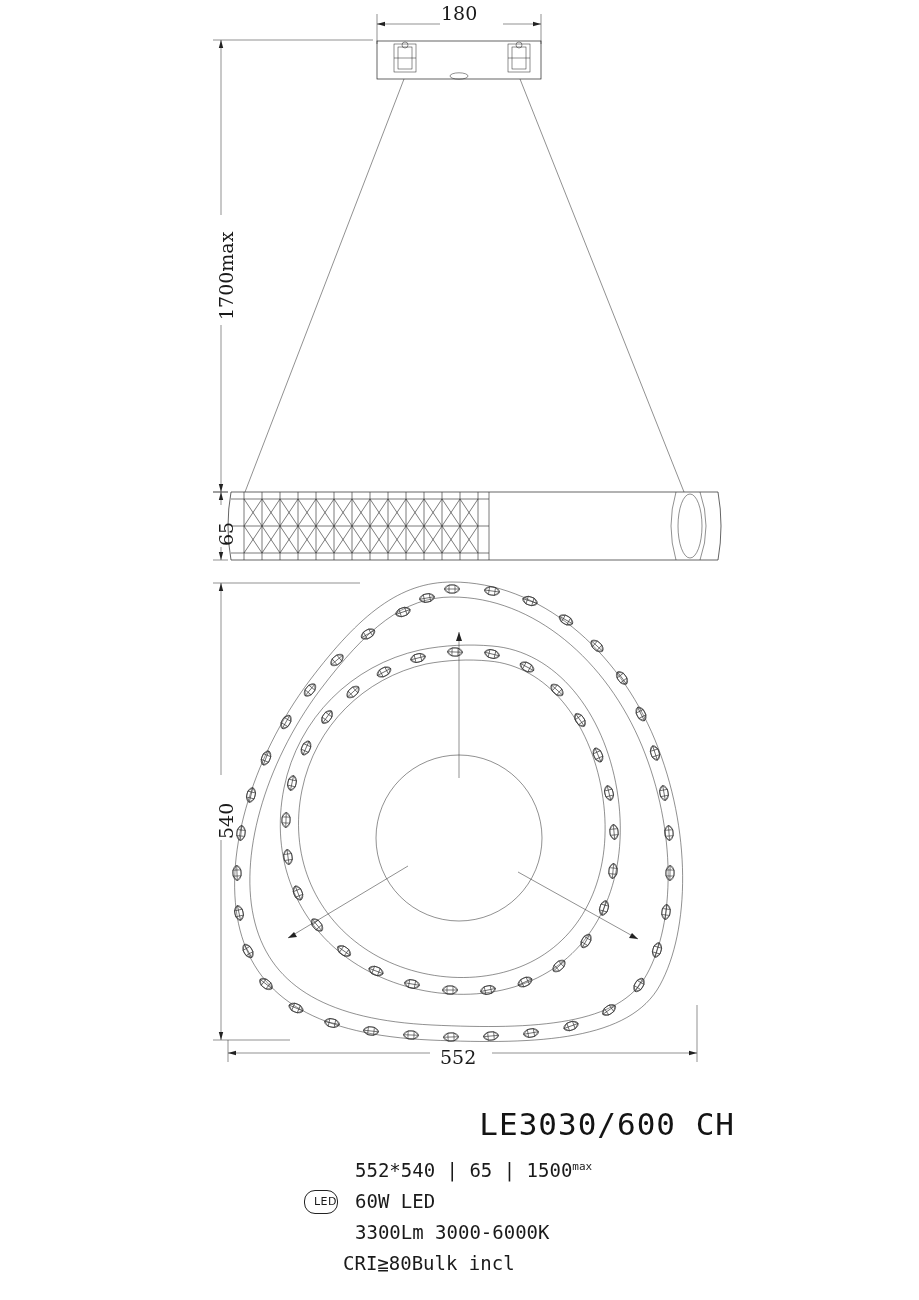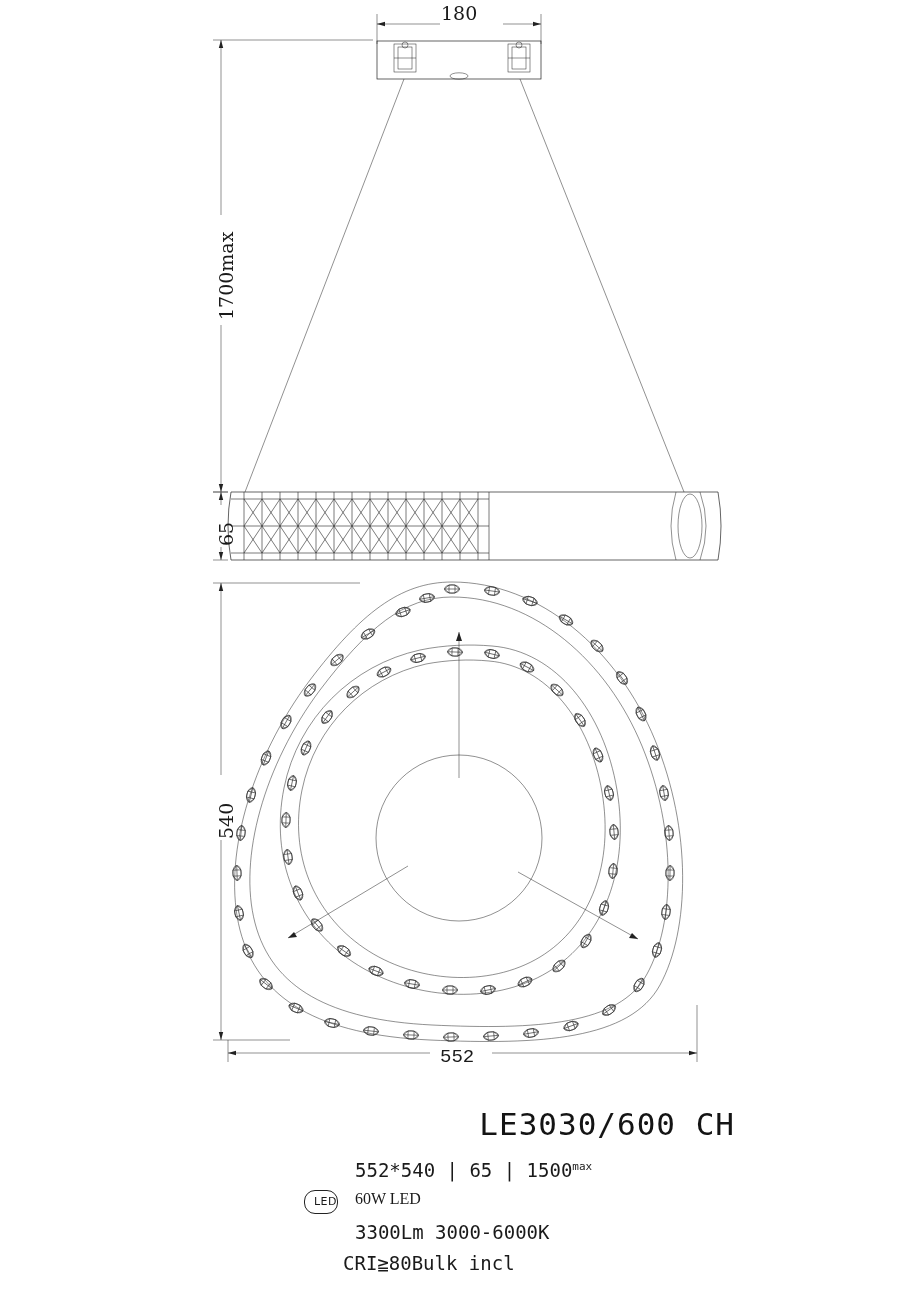--- a/index.html
+++ b/index.html
@@ -323,29 +323,29 @@
   </svg>
 
   <div class="dim-text" style="left:441px; top:2px;">180</div>
 
   <div class="dim-text vert" style="left:215px; top:320px;">1700max</div>
 
   <div class="dim-text vert" style="left:215px; top:546px;">65</div>
 
   <div class="dim-text vert" style="left:215px; top:839px;">540</div>
 
-  <div class="dim-text" style="left:440px; top:1046px;font-family:Liberation Mono, monospace;">552</div>
+  <div class="dim-text" style="left:440px; top:1046px;">552</div>
 
   <div id="title">LE3030/600 CH</div>
 
   <div class="spec-line" style="left:355px; top:1159px; font-size:19px;">
     <span>552*540 | 65 | 1500</span><span class="sup">max</span>
   </div>
 
   <div id="led-badge">LED</div>
 
-  <div class="spec-line" style="left:355px; top:1190px; font-size:16px;font-family:Liberation Serif, serif;">60W LED</div>
+  <div class="spec-line" style="left:355px; top:1190px; font-size:19px;">60W LED</div>
 
   <div class="spec-line" style="left:355px; top:1221px; font-size:19px;">3300Lm 3000-6000K</div>
 
   <div class="spec-line" style="left:343px; top:1252px; font-size:19px;">CRI≧80Bulk incl</div>
 
 </div>
 
 </body></html>

